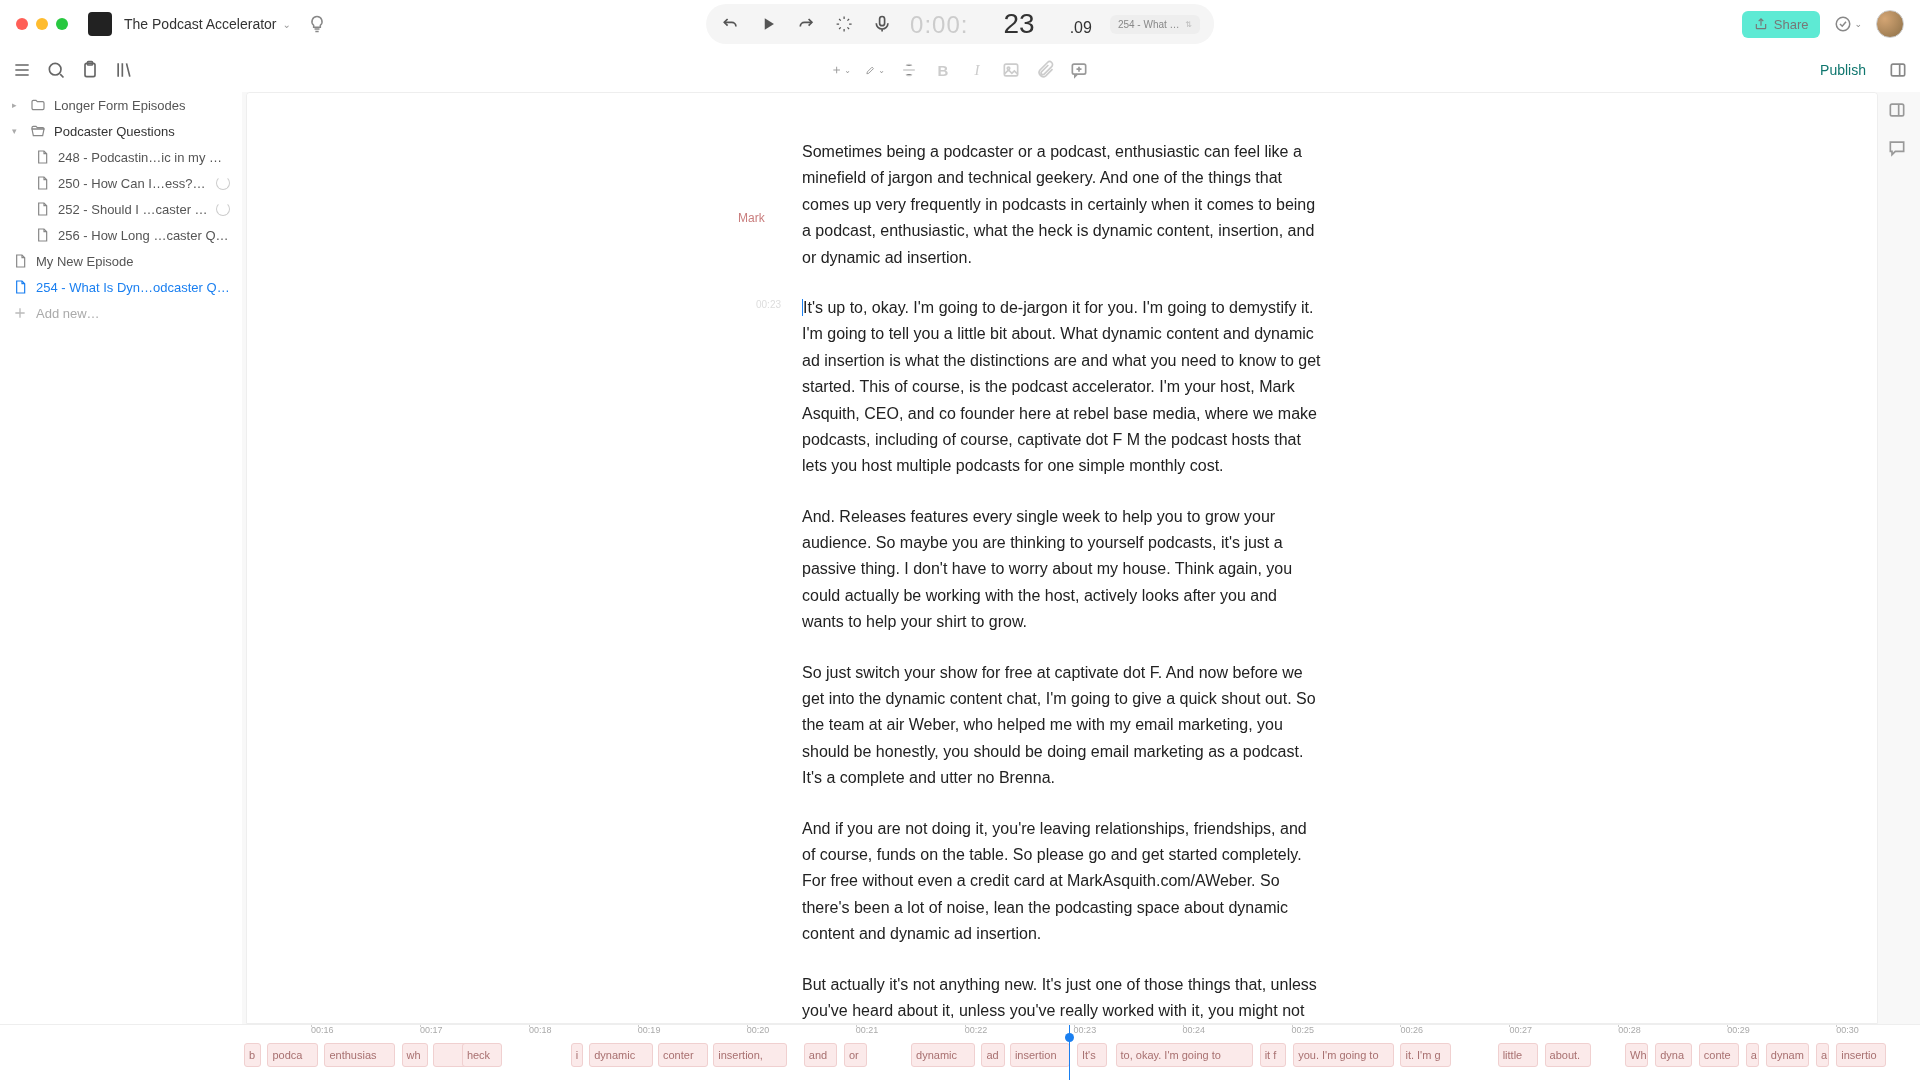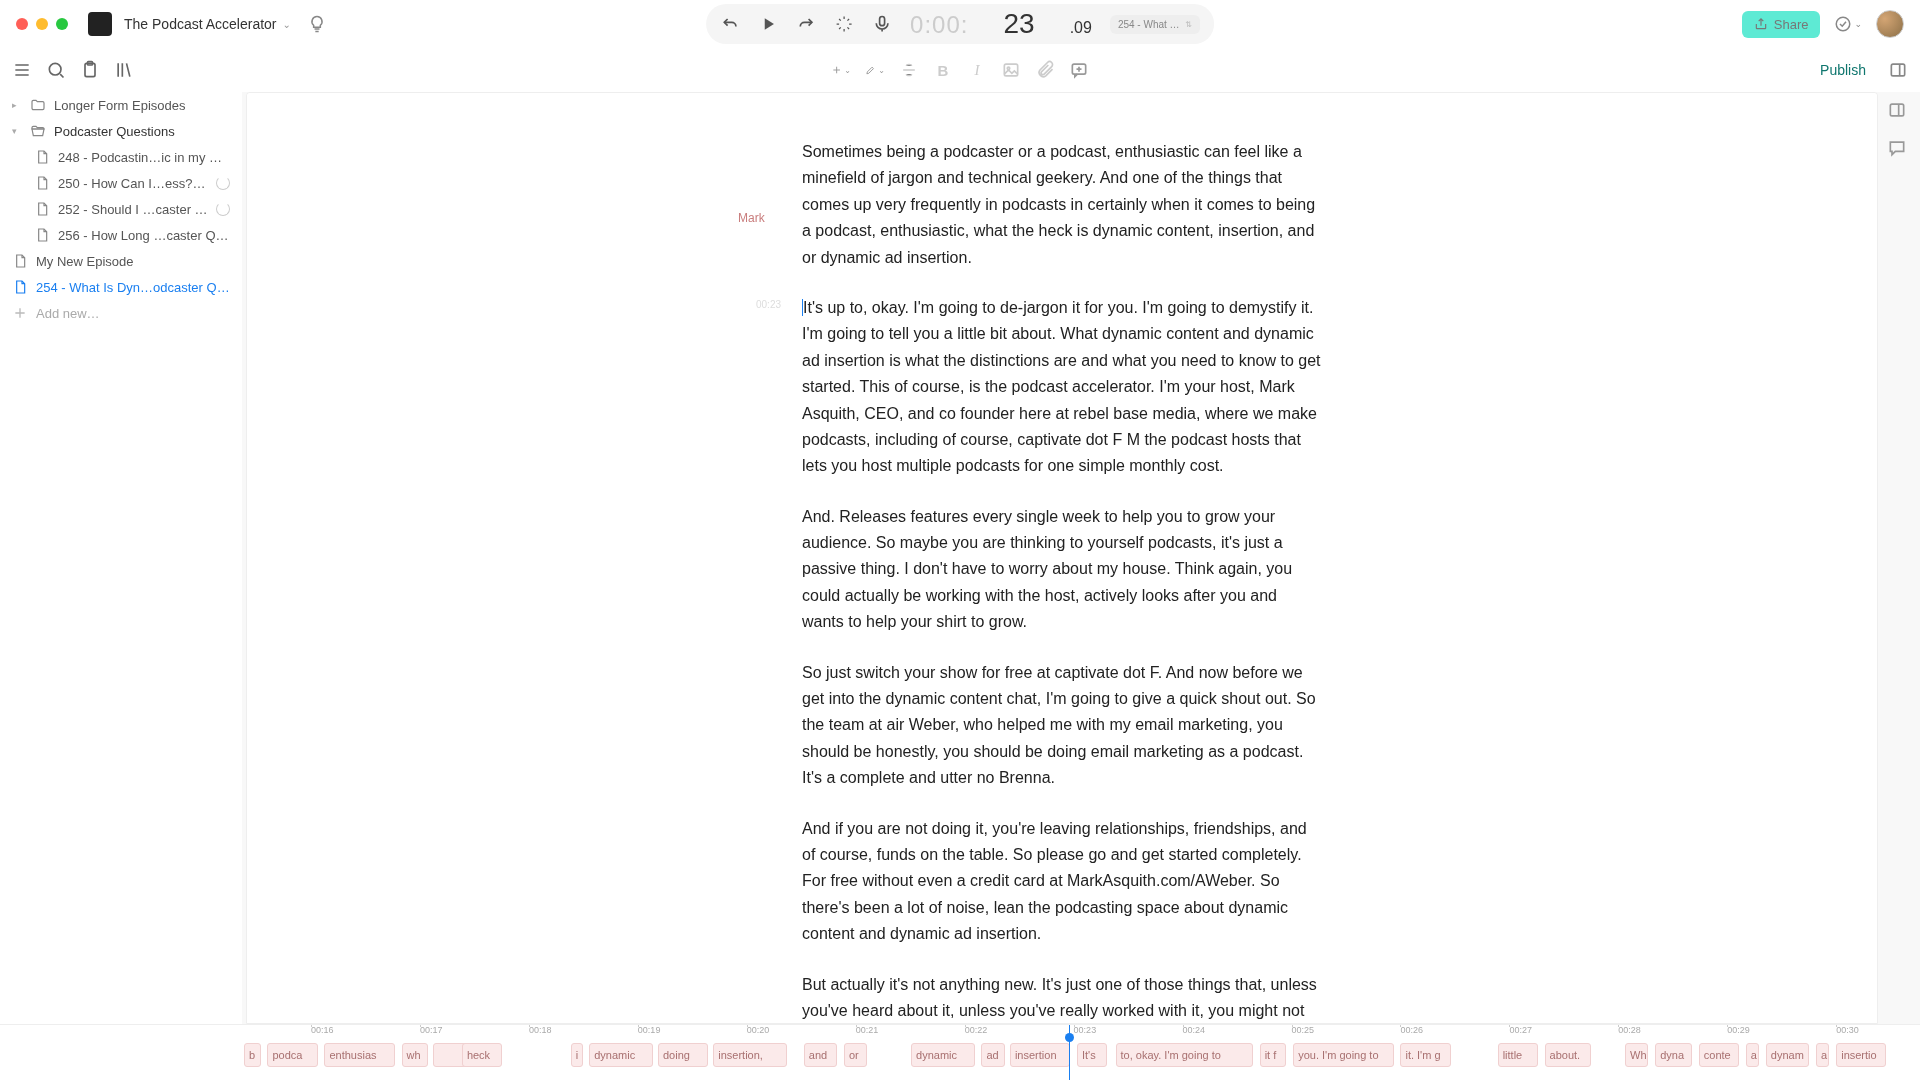--- a/index.html
+++ b/index.html
@@ -338,21 +338,21 @@
       </div>
     <div class="tl-words" id="tl-words">
         <div class="tl-word" style="left: 0%; width: 1%;">b</div>
         <div class="tl-word" style="left: 1.4%; width: 3%;">podca</div>
         <div class="tl-word" style="left: 4.8%; width: 4.2%;">enthusias</div>
         <div class="tl-word" style="left: 9.4%; width: 1.6%;">wh</div>
         <div class="tl-word" style="left: 11.3%; width: 1.4%; padding-left: 40px;">th</div>
         <div class="tl-word" style="left: 13%; width: 2.4%;">heck</div>
         <div class="tl-word" style="left: 19.5%; width: 0.7%;">i</div>
         <div class="tl-word" style="left: 20.6%; width: 3.8%;">dynamic</div>
-        <div class="tl-word" style="left: 24.7%; width: 3%;">doing</div>
+        <div class="tl-word" style="left: 24.7%; width: 3%;">conter</div>
         <div class="tl-word" style="left: 28%; width: 4.4%;">insertion,</div>
         <div class="tl-word" style="left: 33.4%; width: 2%;">and</div>
         <div class="tl-word" style="left: 35.8%; width: 1.4%;">or</div>
         <div class="tl-word" style="left: 39.8%; width: 3.8%;">dynamic</div>
         <div class="tl-word" style="left: 44%; width: 1.4%;">ad</div>
         <div class="tl-word" style="left: 45.7%; width: 3.6%;">insertion</div>
         <div class="tl-word" style="left: 49.7%; width: 1.8%;">It's</div>
         <div class="tl-word" style="left: 52%; width: 8.2%;">to, okay. I'm going to</div>
         <div class="tl-word" style="left: 60.6%; width: 1.6%;">it f</div>
         <div class="tl-word" style="left: 62.6%; width: 6%;">you. I'm going to</div>

